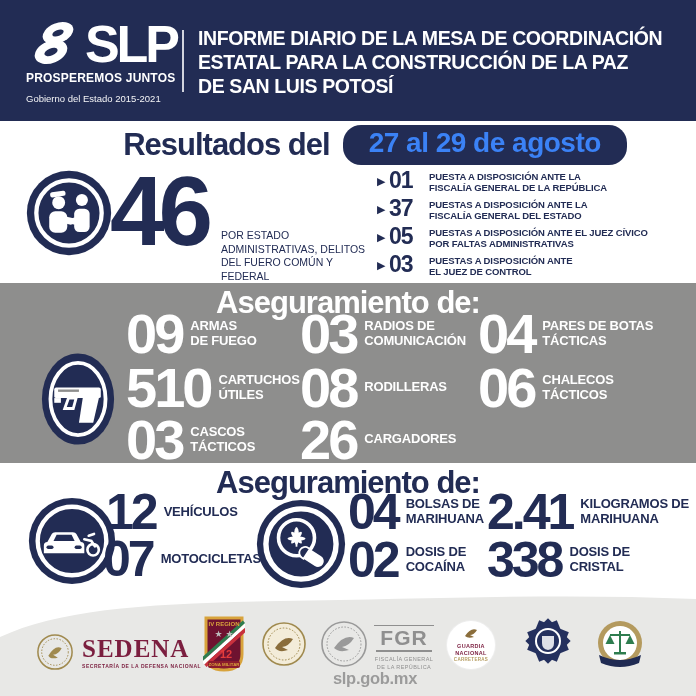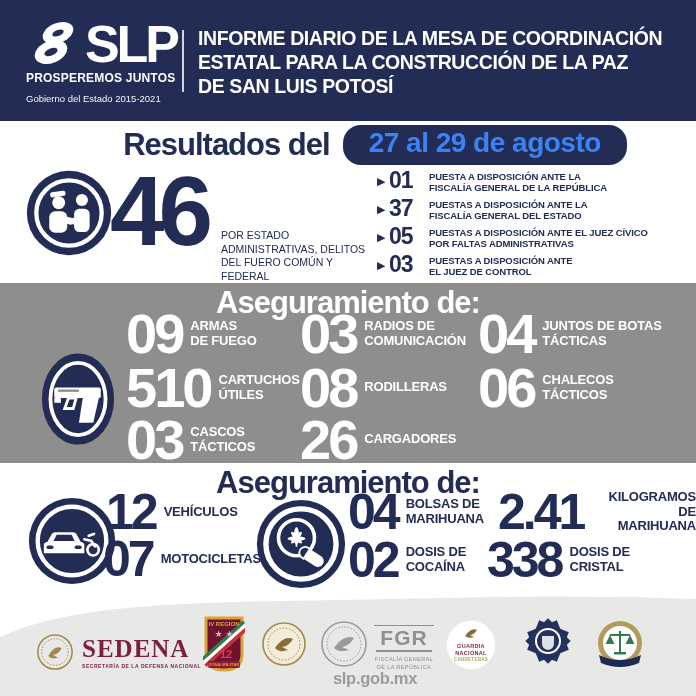--- a/index.html
+++ b/index.html
@@ -152,21 +152,21 @@
     <span class="lbl">ARMAS
 DE FUEGO</span>
   </div>
   <div class="stat white" style="left:300px; top:308px;">
     <span class="num">03</span>
     <span class="lbl">RADIOS DE
 COMUNICACIÓN</span>
   </div>
   <div class="stat white" style="left:478px; top:308px;">
     <span class="num">04</span>
-    <span class="lbl">JUNTOS DE BOTAS
+    <span class="lbl">PARES DE BOTAS
 TÁCTICAS</span>
   </div>
   <div class="stat white" style="left:126px; top:362px;">
     <span class="num">510</span>
     <span class="lbl">CARTUCHOS
 ÚTILES</span>
   </div>
   <div class="stat white" style="left:300px; top:362px;">
     <span class="num">08</span>
     <span class="lbl">RODILLERAS</span>
@@ -222,21 +222,21 @@
     <g transform="rotate(33 62 64)">
       <rect x="47" y="58" width="30" height="13" rx="6.5" fill="#fff"></rect>
       <path d="M47 64.5 a6.5 6.5 0 0 0 6.5 6.5 h2 v-13 h-2 a6.5 6.5 0 0 0 -6.5 6.5 z" fill="#222c54" stroke="#fff" stroke-width="2"></path>
     </g>
   </svg>
   <div class="stat navy" style="left:348px; top:489px;">
     <span class="num small">04</span>
     <span class="lbl">BOLSAS DE
 MARIHUANA</span>
   </div>
-  <div class="stat navy" style="left:498px; top:489px;text-align:right;">
+  <div class="stat navy" style="left:487px; top:489px;">
     <span class="num small">2.41</span>
     <span class="lbl">KILOGRAMOS DE
 MARIHUANA</span>
   </div>
   <div class="stat navy" style="left:348px; top:537px;">
     <span class="num small">02</span>
     <span class="lbl">DOSIS DE
 COCAÍNA</span>
   </div>
   <div class="stat navy" style="left:487px; top:537px;">

